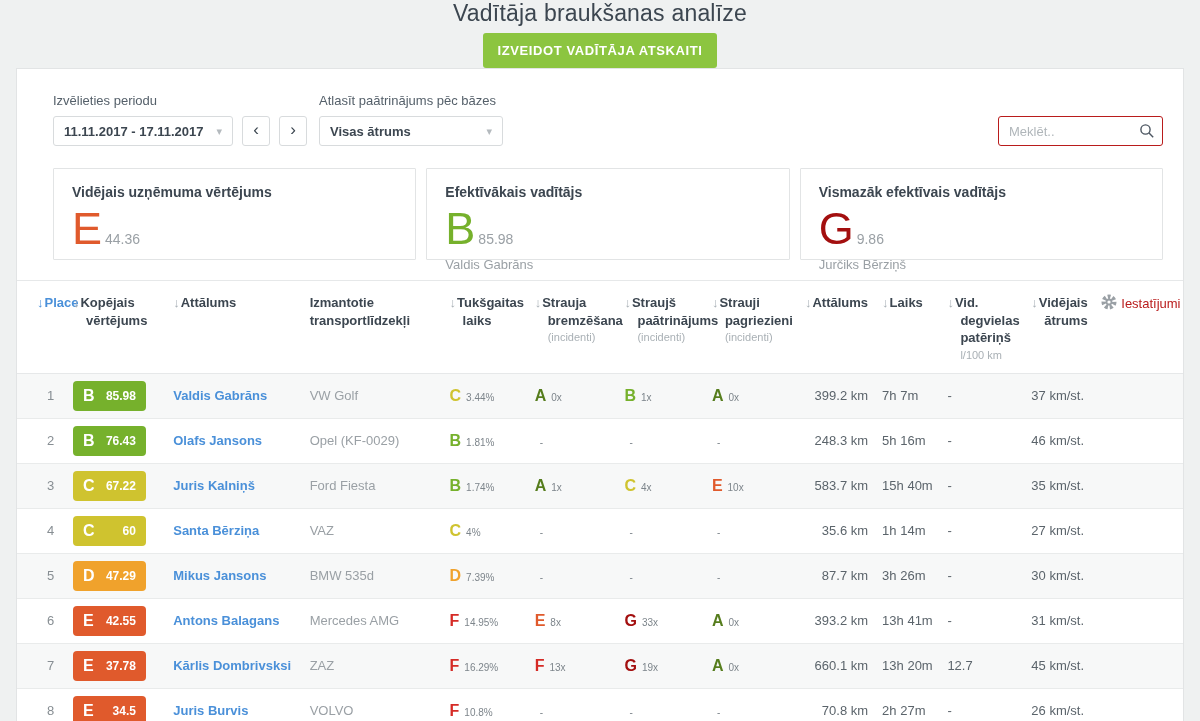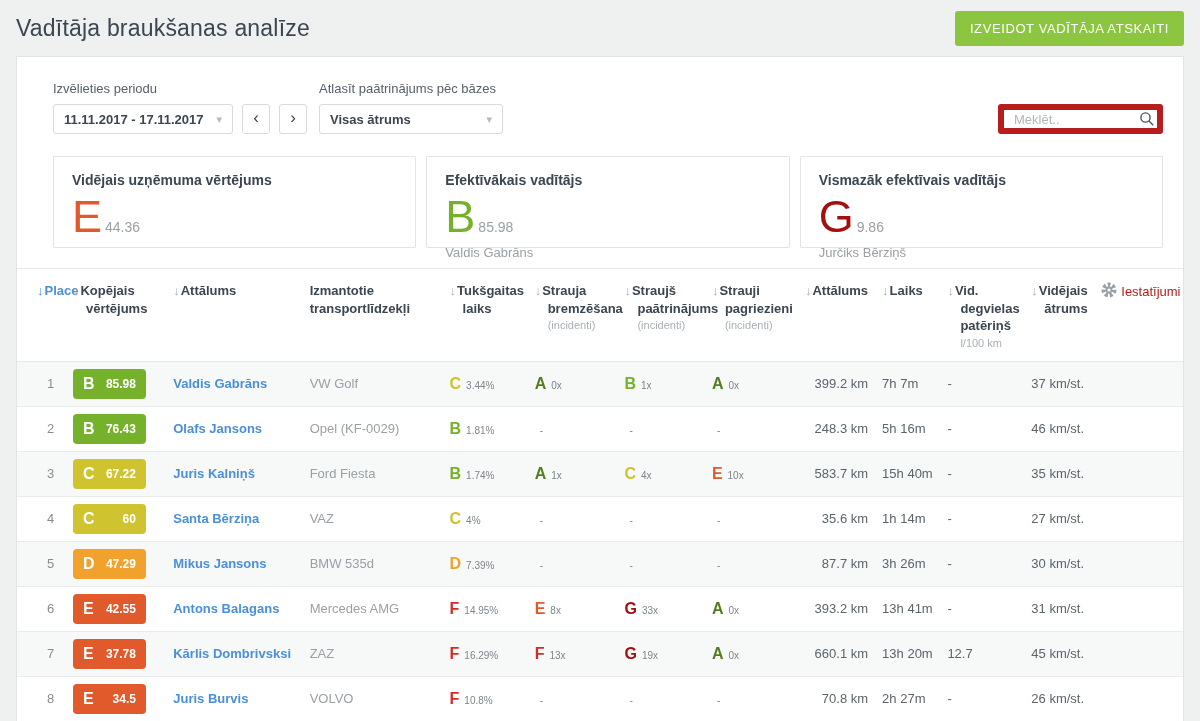--- a/index.html
+++ b/index.html
@@ -4,29 +4,30 @@
 <style>
   * { box-sizing: border-box; margin: 0; padding: 0; }
   html, body { width: 1200px; height: 721px; overflow: hidden; }
   body {
     font-family: "Liberation Sans", sans-serif;
     background: #eff1f1;
     color: #3c4650;
   }
   
   .topbar {
-    height: 56px;
+    height: 68px;
     display: flex; align-items: center; justify-content: space-between;
-    padding: 0 16px;
+    padding: 0 22px;
+    flex-direction: column;
   }
   .page-title { font-size: 23px; font-weight: 400; color: #3c4650; letter-spacing: 0.2px; }
   .btn-primary {
     background: #8cc540; color: #fff; border: none; border-radius: 3px;
     font-family: "Liberation Sans", sans-serif;
-    font-size: 13px; font-weight: normal; letter-spacing: 0.6px;
+    font-size: 13px; font-weight: bold; letter-spacing: 0.6px;
     padding: 10px 15px; cursor: pointer; text-transform: uppercase;
   }
   
   .panel {
     margin: 0 16px; background: #fff;
     border: 1px solid #e2e4e5; border-bottom: none;
     min-height: 660px;
   }
   .pad { padding-left: 36px; padding-right: 20px; }
   
@@ -41,21 +42,21 @@
   .select .caret { color: #b4babe; font-size: 11px; font-weight: normal; margin-left: 8px; }
   .select-period { width: 180px; }
   .select-base { width: 184px; }
   .nav-btn {
     width: 28px; height: 30px; background: #fff; border: 1px solid #d8dbdd; border-radius: 3px;
     font-size: 17px; line-height: 1; color: #3c4650; cursor: pointer; padding-bottom: 3px;
   }
   .base-group { margin-left: 12px; }
   .search-wrap { margin-left: auto; position: relative; }
   .search-wrap input {
-    width: 165px; height: 30px; border: 6px solid #b91c1c; border-radius: 3px;
+    width: 165px; height: 30px; border: 1px solid #b91c1c; border-radius: 3px;
     font-family: "Liberation Sans", sans-serif; font-size: 13px; color: #3c4650;
     padding: 0 30px 0 10px; outline: none;
   }
   .search-wrap input::placeholder { color: #b0b6ba; }
   .search-icon { position: absolute; right: 8px; top: 7px; }
   
   .cards { display: flex; gap: 10px; margin-top: 22px; padding-bottom: 20px; }
   .card {
     flex: 1; border: 1px solid #e2e4e5; border-radius: 1px;
     padding: 15px 18px 13px 18px; height: 92px;

